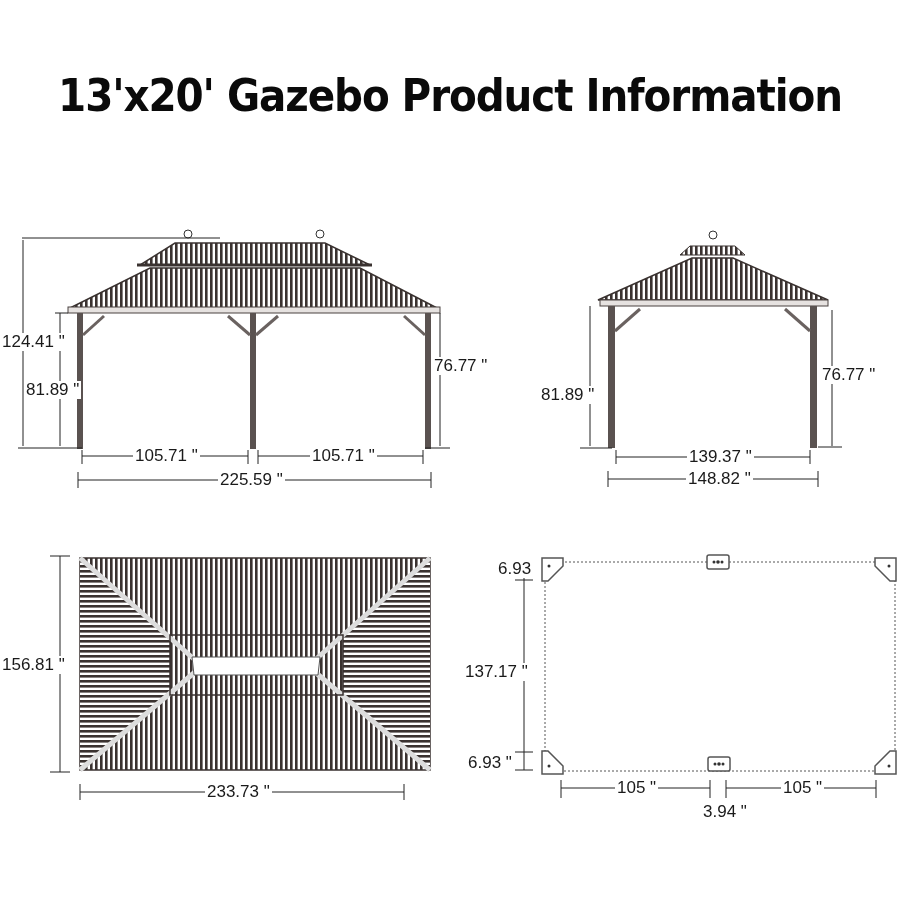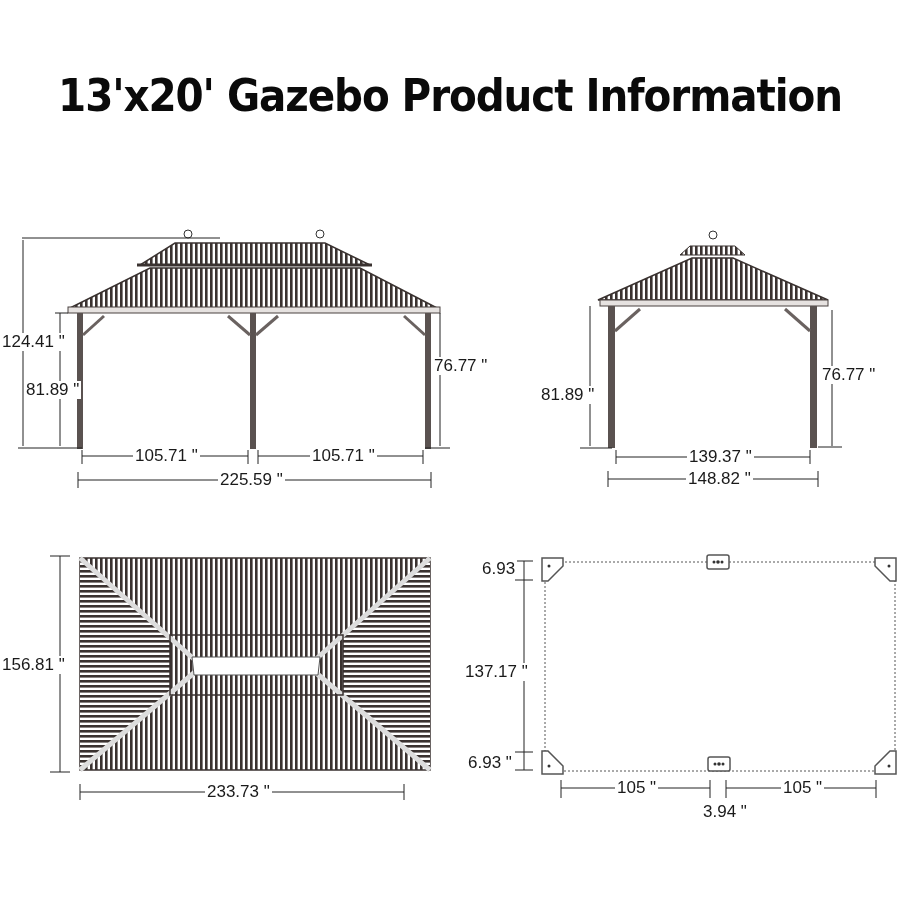--- a/index.html
+++ b/index.html
@@ -157,18 +157,18 @@
 <div class="lbl" style="left:218px;top:471px;">225.59 "</div>
 
 <div class="lbl" style="left:539px;top:386px;">81.89 "</div>
 <div class="lbl" style="left:820px;top:366px;">76.77 "</div>
 <div class="lbl" style="left:687px;top:448px;">139.37 "</div>
 <div class="lbl" style="left:686px;top:470px;">148.82 "</div>
 
 <div class="lbl" style="left:0px;top:656px;">156.81 "</div>
 <div class="lbl" style="left:205px;top:783px;">233.73 "</div>
 
-<div class="lbl" style="left:480px;top:560px;">6.93</div>
+<div class="lbl" style="left:496px;top:560px;">6.93</div>
 <div class="lbl" style="left:463px;top:663px;">137.17 "</div>
 <div class="lbl" style="left:466px;top:754px;">6.93 "</div>
 <div class="lbl" style="left:615px;top:779px;">105 "</div>
 <div class="lbl" style="left:781px;top:779px;">105 "</div>
 <div class="lbl" style="left:701px;top:803px;">3.94 "</div>
 
 </body></html>

